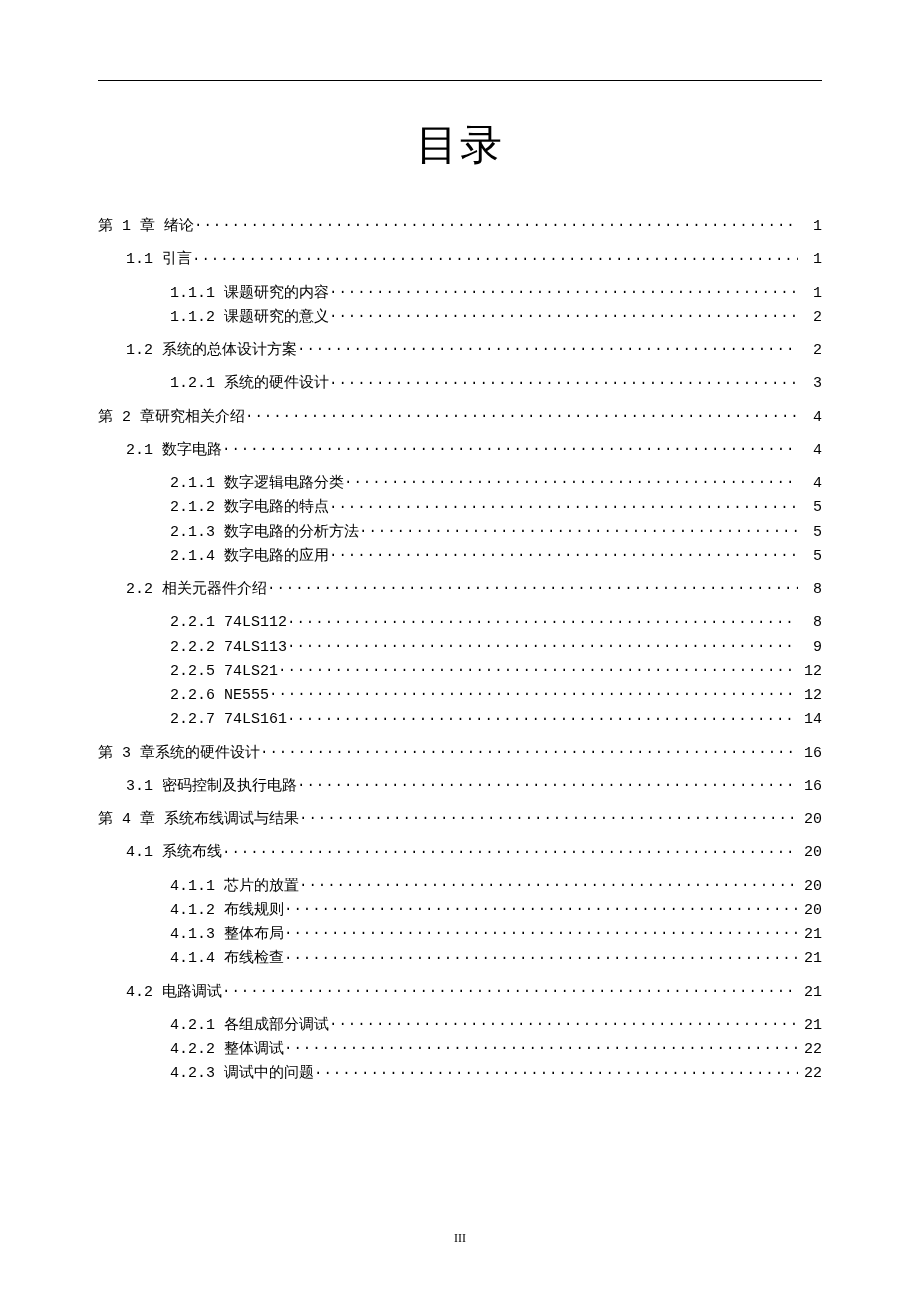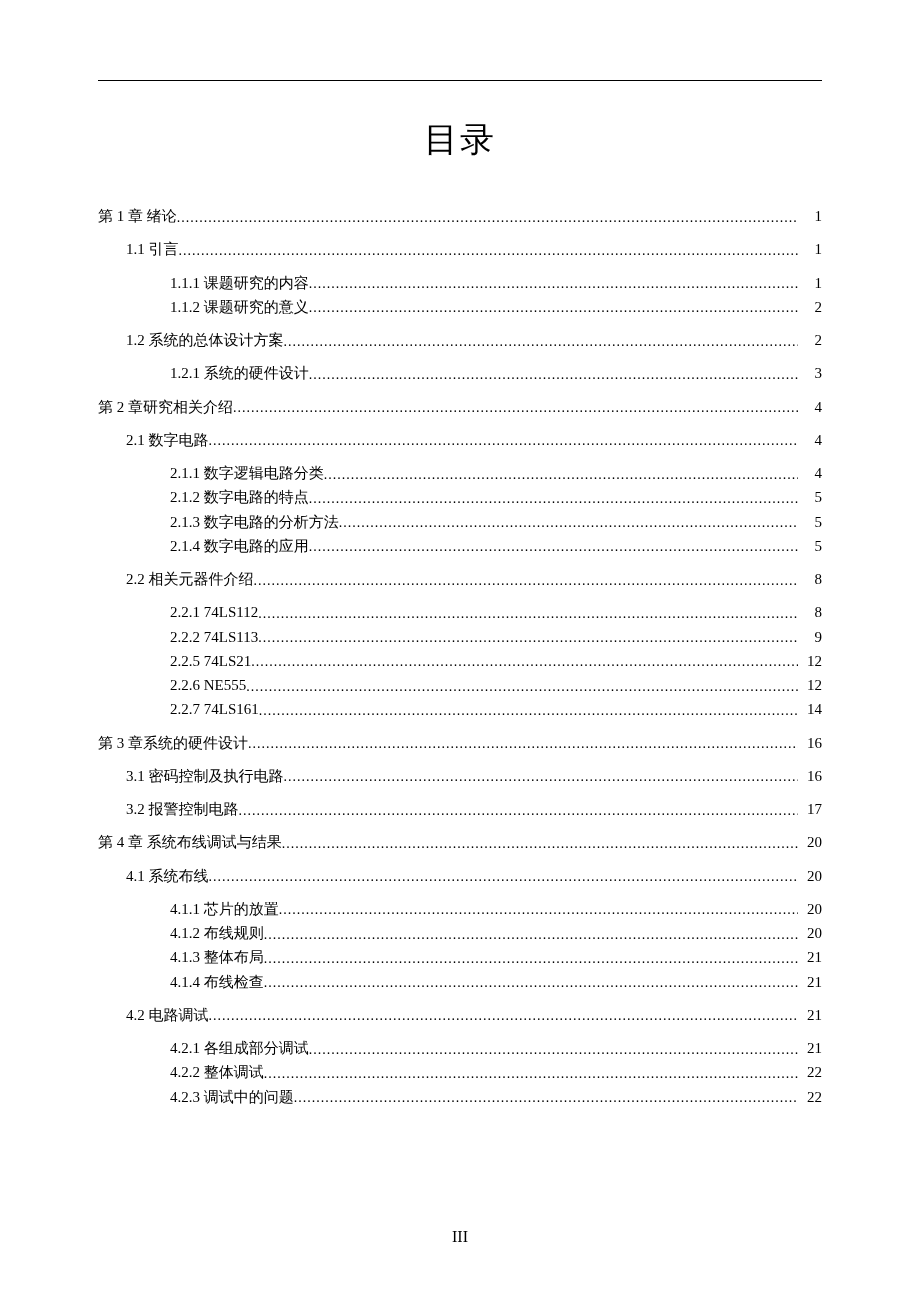--- a/index.html
+++ b/index.html
@@ -14,35 +14,36 @@
   .page {
     padding: 80px 98px 40px 98px;
     box-sizing: border-box;
   }
   .top-rule {
     border-top: 1px solid #000;
     margin-bottom: 36px;
   }
   .title {
     text-align: center;
-    font-size: 34px;
+    font-size: 42px;
     font-weight: normal;
     margin-bottom: 42px;
     letter-spacing: 2px;
   }
   .toc {
     font-size: 15px;
     line-height: 1.55;
     color: #000;
   }
   .toc-row {
     display: flex;
     white-space: nowrap;
-    align-items: flex-end;
+    align-items: center;
     margin-bottom: 1px;
+    font-family: Liberation Mono, monospace;
   }
   .toc-label {
     flex: 0 0 auto;
   }
   .toc-leader {
     flex: 1 1 auto;
     overflow: hidden;
     position: relative;
     height: 1em;
   }
@@ -66,21 +67,21 @@
   .indent-1 { padding-left: 28px; }
   .indent-2 { padding-left: 72px; }
   .section-gap { margin-top: 10px; }
   .footer {
     position: absolute;
     bottom: 48px;
     left: 0;
     right: 0;
     text-align: center;
     font-family: "Times New Roman", serif;
-    font-size: 16px;
+    font-size: 12px;
   }
 </style>
 </head>
 <body>
 
 <div class="page">
   <div class="top-rule"></div>
   <div class="title">目录</div>
   <div class="toc" id="toc">
       <div class="toc-row indent-0">
@@ -176,25 +177,20 @@
       <div class="toc-row indent-0 section-gap">
         <span class="toc-label">第 3 章系统的硬件设计</span>
         <span class="toc-leader"></span>
         <span class="toc-page">16</span>
       </div>
       <div class="toc-row indent-1 section-gap">
         <span class="toc-label">3.1 密码控制及执行电路</span>
         <span class="toc-leader"></span>
         <span class="toc-page">16</span>
       </div>
-      <div class="toc-row indent-1 section-gap">
-        <span class="toc-label">3.2 报警控制电路</span>
-        <span class="toc-leader"></span>
-        <span class="toc-page">17</span>
-      </div>
       <div class="toc-row indent-0 section-gap">
         <span class="toc-label">第 4 章  系统布线调试与结果</span>
         <span class="toc-leader"></span>
         <span class="toc-page">20</span>
       </div>
       <div class="toc-row indent-1 section-gap">
         <span class="toc-label">4.1  系统布线</span>
         <span class="toc-leader"></span>
         <span class="toc-page">20</span>
       </div>

